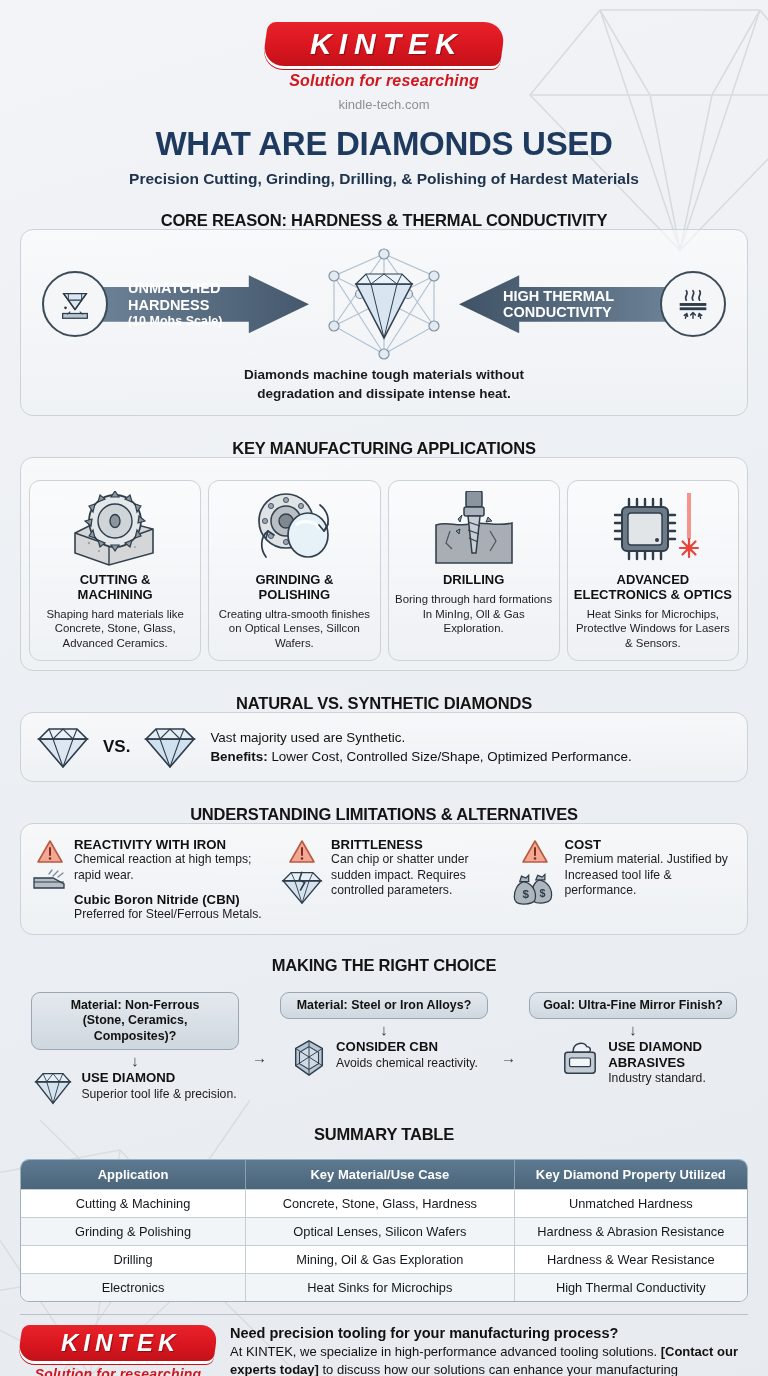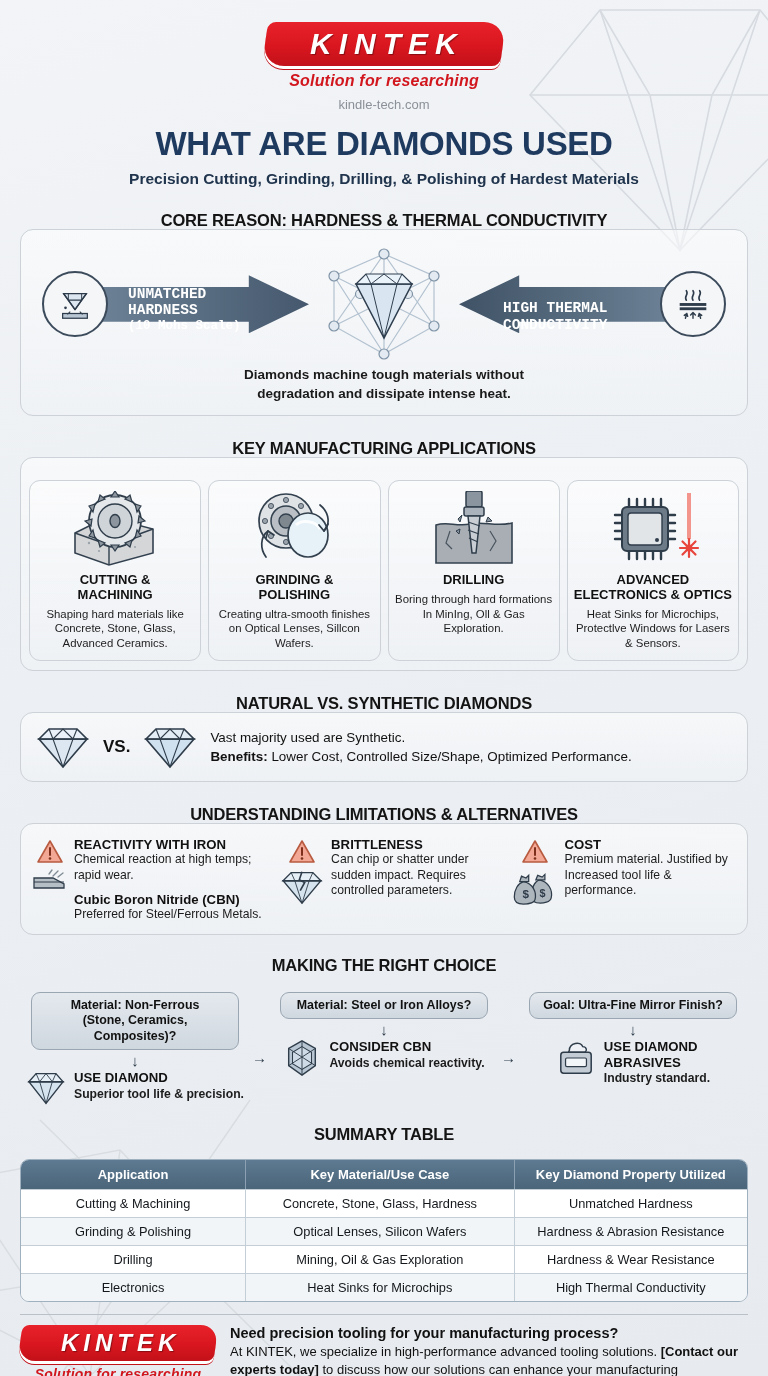--- a/index.html
+++ b/index.html
@@ -76,21 +76,21 @@
   
   .core-row{display:flex;align-items:center;justify-content:center;height:116px;position:relative;}
   .core-note{
     text-align:center;font-size:13.5px;color:#1a1a1a;line-height:1.35;margin-top:4px;font-weight:600;
   }
   .circ{
     width:62px;height:62px;border-radius:50%;
     border:2.5px solid #3c4b5c;background:#f4f6f8;
     display:flex;align-items:center;justify-content:center;flex:none;z-index:3;
   }
-  .arrow-l,.arrow-r{position:relative;height:58px;display:flex;align-items:flex-end;font-family:Liberation Mono, monospace;}
+  .arrow-l,.arrow-r{position:relative;height:58px;display:flex;align-items:center;}
   .arrow-l{width:215px;margin-left:-14px;}
   .arrow-r{width:215px;margin-right:-14px;}
   .arrow-l .body{
     position:absolute;inset:0;
     background:linear-gradient(90deg,#6d8296 0%,#45586d 100%);
     clip-path:polygon(0 20%,72% 20%,72% 0,100% 50%,72% 100%,72% 80%,0 80%);
   }
   .arrow-r .body{
     position:absolute;inset:0;
     background:linear-gradient(270deg,#6d8296 0%,#3f5266 100%);
@@ -138,21 +138,21 @@
     border:1px solid #9aa6b2;border-radius:9px;
     background:linear-gradient(180deg,#e4e9ee,#cfd7df);
     padding:5px 10px;text-align:center;font-weight:bold;font-size:12.4px;line-height:1.25;color:#111;
     min-height:17px;display:flex;align-items:center;justify-content:center;width:calc(100% - 22px);
     box-sizing:border-box;
   }
   .flow-arrow{align-self:center;margin-top:17px;color:#2b3a4a;font-size:15px;}
   .down-arrow{font-size:15px;color:#2b3a4a;line-height:1;margin:3px 0 2px;}
   .flow-out{display:flex;gap:8px;align-items:flex-start;}
   .flow-h{font-weight:bold;font-size:13.2px;color:#111;line-height:1.15;}
-  .flow-p{font-size:12.2px;color:#1c1c1c;line-height:1.28;font-weight:700;margin-top:1px;}
+  .flow-p{font-size:12.2px;color:#1c1c1c;line-height:1.28;font-weight:400;margin-top:1px;}
 
   
   .tbl{
     width:100%;border-collapse:separate;border-spacing:0;
     border:1px solid #9fb0bf;border-radius:9px;overflow:hidden;
     background:#fbfcfd;
   }
   .tbl th{
     background:linear-gradient(180deg,#5d7a92,#4b6579);
     color:#fff;font-size:13px;font-weight:bold;padding:7px 4px;text-align:center;

